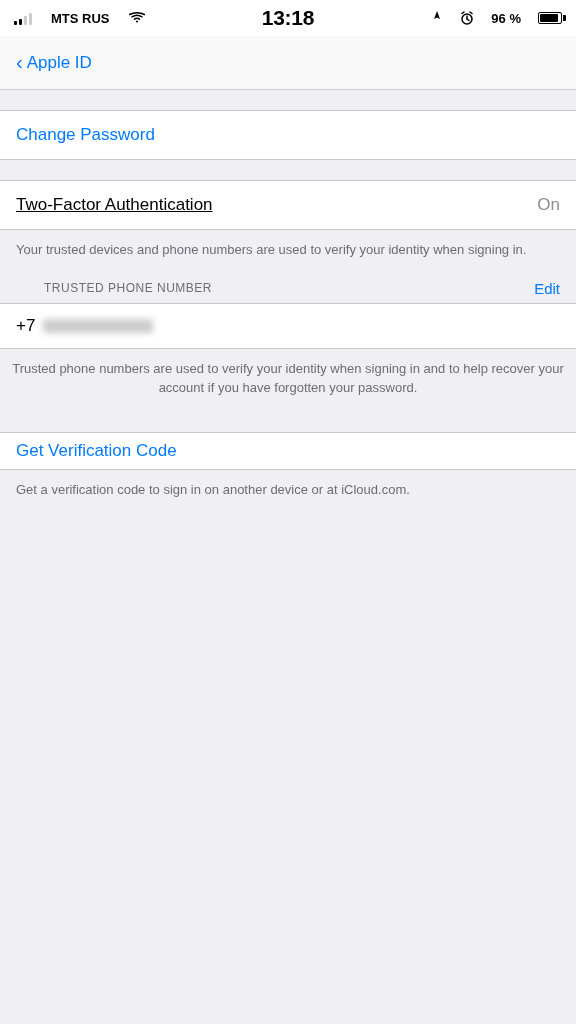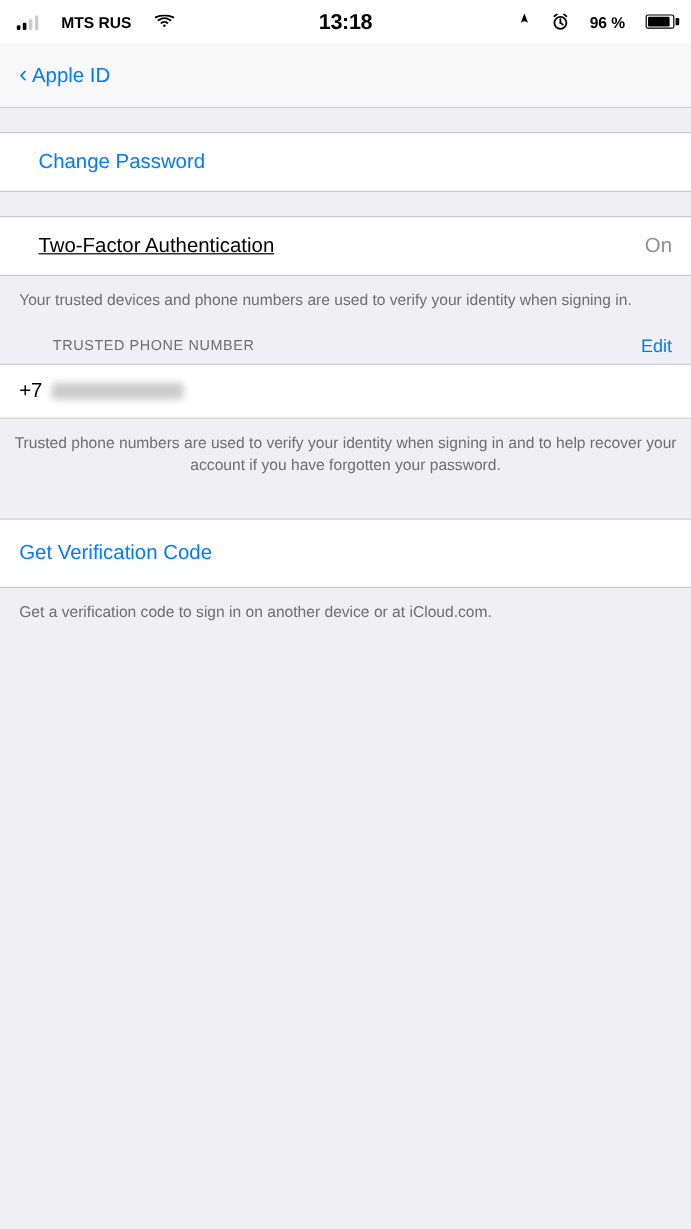--- a/index.html
+++ b/index.html
@@ -41,21 +41,21 @@
       background: #000;
       width: 3px;
       border-radius: 1px;
     }
     .signal-bars span:nth-child(1) { height: 4px; }
     .signal-bars span:nth-child(2) { height: 6px; }
     .signal-bars span:nth-child(3) { height: 9px; background: #ccc; }
     .signal-bars span:nth-child(4) { height: 12px; background: #ccc; }
 
     .status-center {
-      font-size: 18px;
+      font-size: 21px;
       font-weight: 600;
       letter-spacing: -0.3px;
     }
     .status-right {
       display: flex;
       align-items: center;
       gap: 17px;
       font-size: 13px;
     }
     .battery {
@@ -130,21 +130,20 @@
     .section-spacer {
       height: 20px;
       background: #efeff4;
     }
 
     
     .card {
       background: #fff;
       border-top: 1px solid #c8c8cc;
       border-bottom: 1px solid #c8c8cc;
-      padding-left: 16px;
     }
 
     .card-row {
       padding: 14px 16px;
       display: flex;
       align-items: center;
       justify-content: space-between;
       border-bottom: 1px solid #e0e0e5;
     }
     .card-row:last-child {
@@ -231,21 +230,21 @@
       line-height: 1.5;
       background: #efeff4;
       text-align: center;
     }
 
     
     .verification-card {
       background: #fff;
       border-top: 1px solid #c8c8cc;
       border-bottom: 1px solid #c8c8cc;
-      padding: 18px 16px;
+      padding: 8px 16px;
     }
     .verification-link {
       font-size: 17px;
       color: #007aff;
       cursor: pointer;
     }
     .verification-desc {
       padding: 10px 16px 16px;
       font-size: 13px;
       color: #6d6d72;

